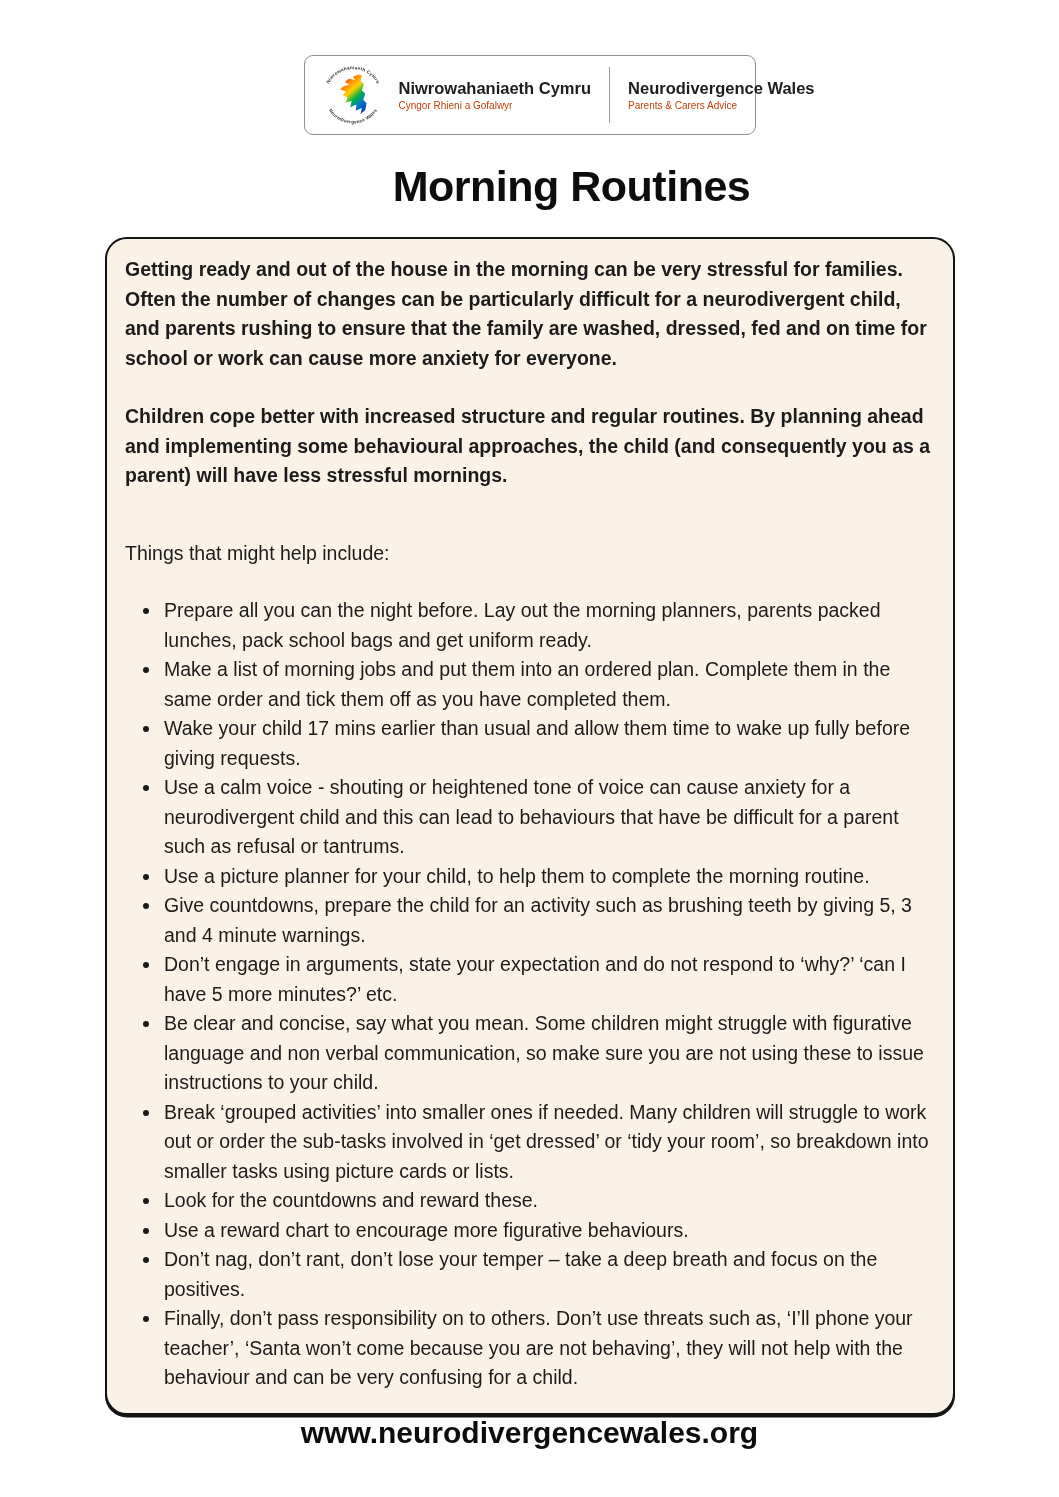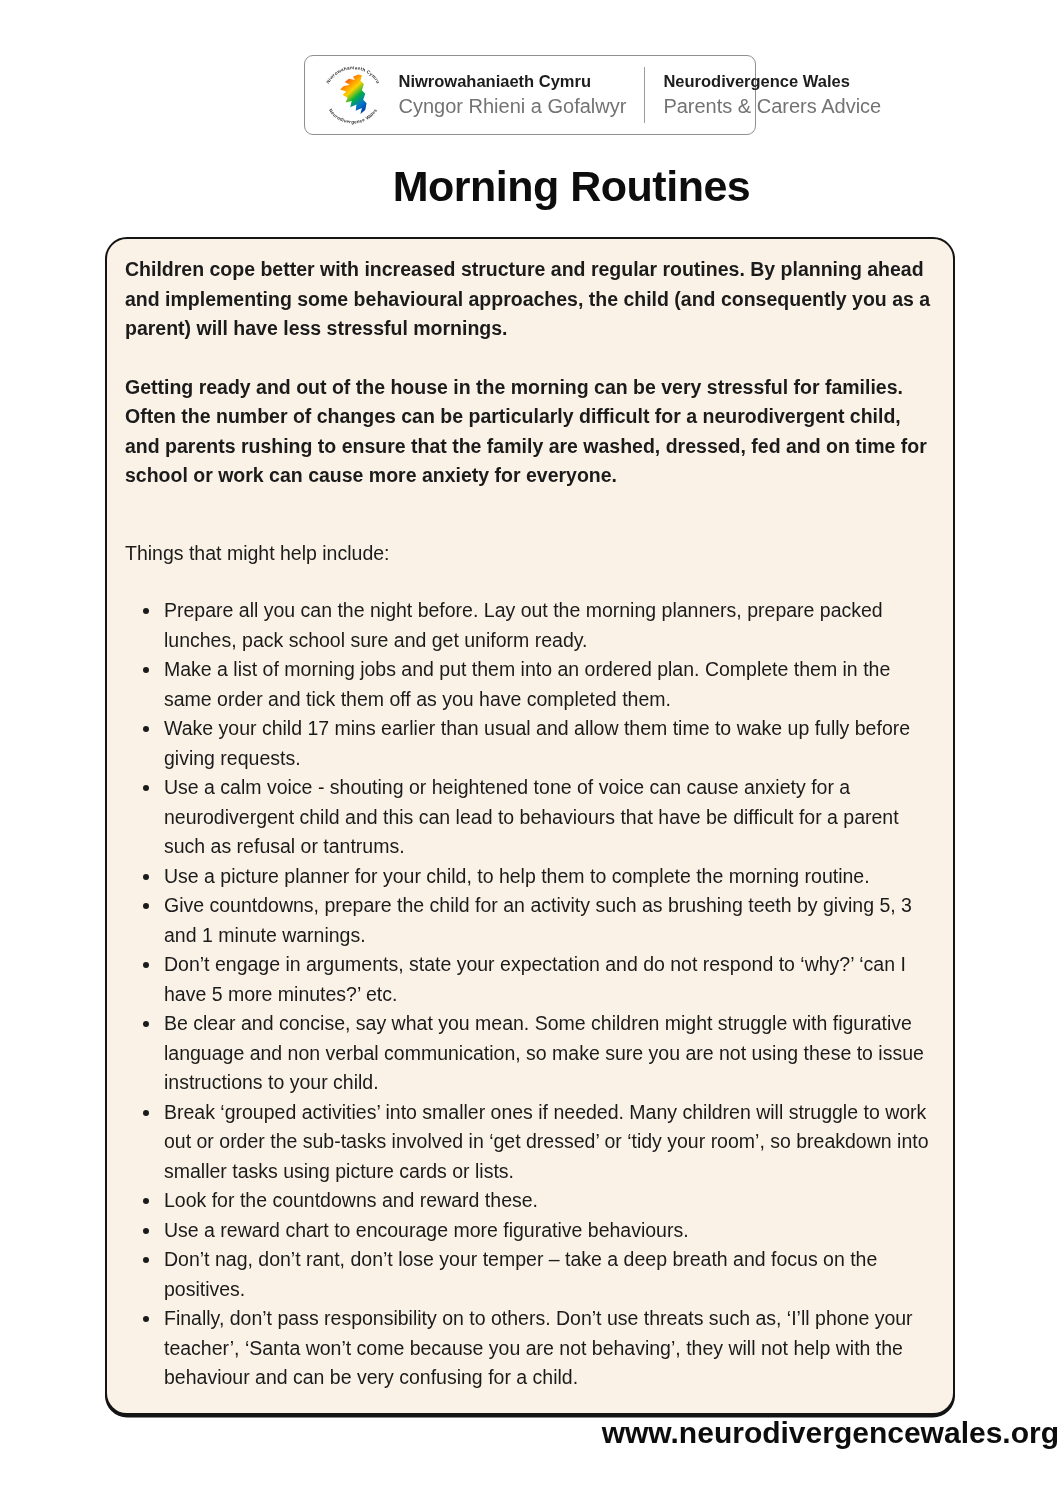--- a/index.html
+++ b/index.html
@@ -37,21 +37,21 @@
     background:#ffffff;
     display:flex;
     align-items:center;
     padding:0 14px;
     gap:12px;
   }
   .logo-badge{width:68px;height:68px;flex:0 0 auto;}
   .logo-badge svg{width:100%;height:100%;display:block;}
   .logo-col{display:flex;flex-direction:column;justify-content:center;line-height:1.3;white-space:nowrap;}
   .logo-col .name{font-weight:700;font-size:16.5px;color:#1d1d1d;}
-  .logo-col .subtitle{font-weight:400;font-size:20px;color:#737373;text-align:right;}
+  .logo-col .subtitle{font-weight:400;font-size:10px;color:#c2410c;}
   .logo-divider{width:1px;height:56px;background:#9b9b9b;flex:0 0 auto;margin:0 6px;}
 
   
   .doc-title{
     position:absolute;
     top:162px;
     left:0;
     width:100%;
     text-align:center;
     font-size:43px;
@@ -88,21 +88,21 @@
     padding-left:2px;
     margin:0;
   }
 
   
   .site-url{
     position:absolute;
     top:1416px;
     left:0;
     width:100%;
-    text-align:right;
+    text-align:center;
     font-size:30px;
     font-weight:700;
     color:#0d0d0d;
   }
 </style>
 </head>
 <body>
 
 <div class="page">
 
@@ -137,30 +137,30 @@
     <div class="logo-divider"></div>
     <div class="logo-col">
       <span class="name">Neurodivergence Wales</span>
       <span class="subtitle">Parents &amp; Carers Advice</span>
     </div>
   </div>
 
   <h1 class="doc-title">Morning Routines</h1>
 
   <section class="content-box">
+    <p class="bold">Getting ready and out of the house in the morning can be very stressful for families. Often the number of changes can be particularly difficult for a neurodivergent child, and parents rushing to ensure that the family are washed, dressed, fed and on time for school or work can cause more anxiety for everyone.</p>
     <p class="bold">Children cope better with increased structure and regular routines. By planning ahead and implementing some behavioural approaches, the child (and consequently you as a parent) will have less stressful mornings.</p>
-    <p class="bold">Getting ready and out of the house in the morning can be very stressful for families. Often the number of changes can be particularly difficult for a neurodivergent child, and parents rushing to ensure that the family are washed, dressed, fed and on time for school or work can cause more anxiety for everyone.</p>
     <p>Things that might help include:</p>
     <ul class="bullet-list">
-        <li>Prepare all you can the night before. Lay out the morning planners, prepare packed lunches, pack school sure and get uniform ready.</li>
+        <li>Prepare all you can the night before. Lay out the morning planners, parents packed lunches, pack school bags and get uniform ready.</li>
         <li>Make a list of morning jobs and put them into an ordered plan. Complete them in the same order and tick them off as you have completed them.</li>
         <li>Wake your child 17 mins earlier than usual and allow them time to wake up fully before giving requests.</li>
         <li>Use a calm voice - shouting or heightened tone of voice can cause anxiety for a neurodivergent child and this can lead to behaviours that have be difficult for a parent such as refusal or tantrums.</li>
         <li>Use a picture planner for your child, to help them to complete the morning routine.</li>
-        <li>Give countdowns, prepare the child for an activity such as brushing teeth by giving 5, 3 and 1 minute warnings.</li>
+        <li>Give countdowns, prepare the child for an activity such as brushing teeth by giving 5, 3 and 4 minute warnings.</li>
         <li>Don’t engage in arguments, state your expectation and do not respond to ‘why?’ ‘can I have 5 more minutes?’ etc.</li>
         <li>Be clear and concise, say what you mean. Some children might struggle with figurative language and non verbal communication, so make sure you are not using these to issue instructions to your child.</li>
         <li>Break ‘grouped activities’ into smaller ones if needed. Many children will struggle to work out or order the sub-tasks involved in ‘get dressed’ or ‘tidy your room’, so breakdown into smaller tasks using picture cards or lists.</li>
         <li>Look for the countdowns and reward these.</li>
         <li>Use a reward chart to encourage more figurative behaviours.</li>
         <li>Don’t nag, don’t rant, don’t lose your temper – take a deep breath and focus on the positives.</li>
         <li>Finally, don’t pass responsibility on to others. Don’t use threats such as, ‘I’ll phone your teacher’, ‘Santa won’t come because you are not behaving’, they will not help with the behaviour and can be very confusing for a child.</li>
       </ul>
   </section>
 

